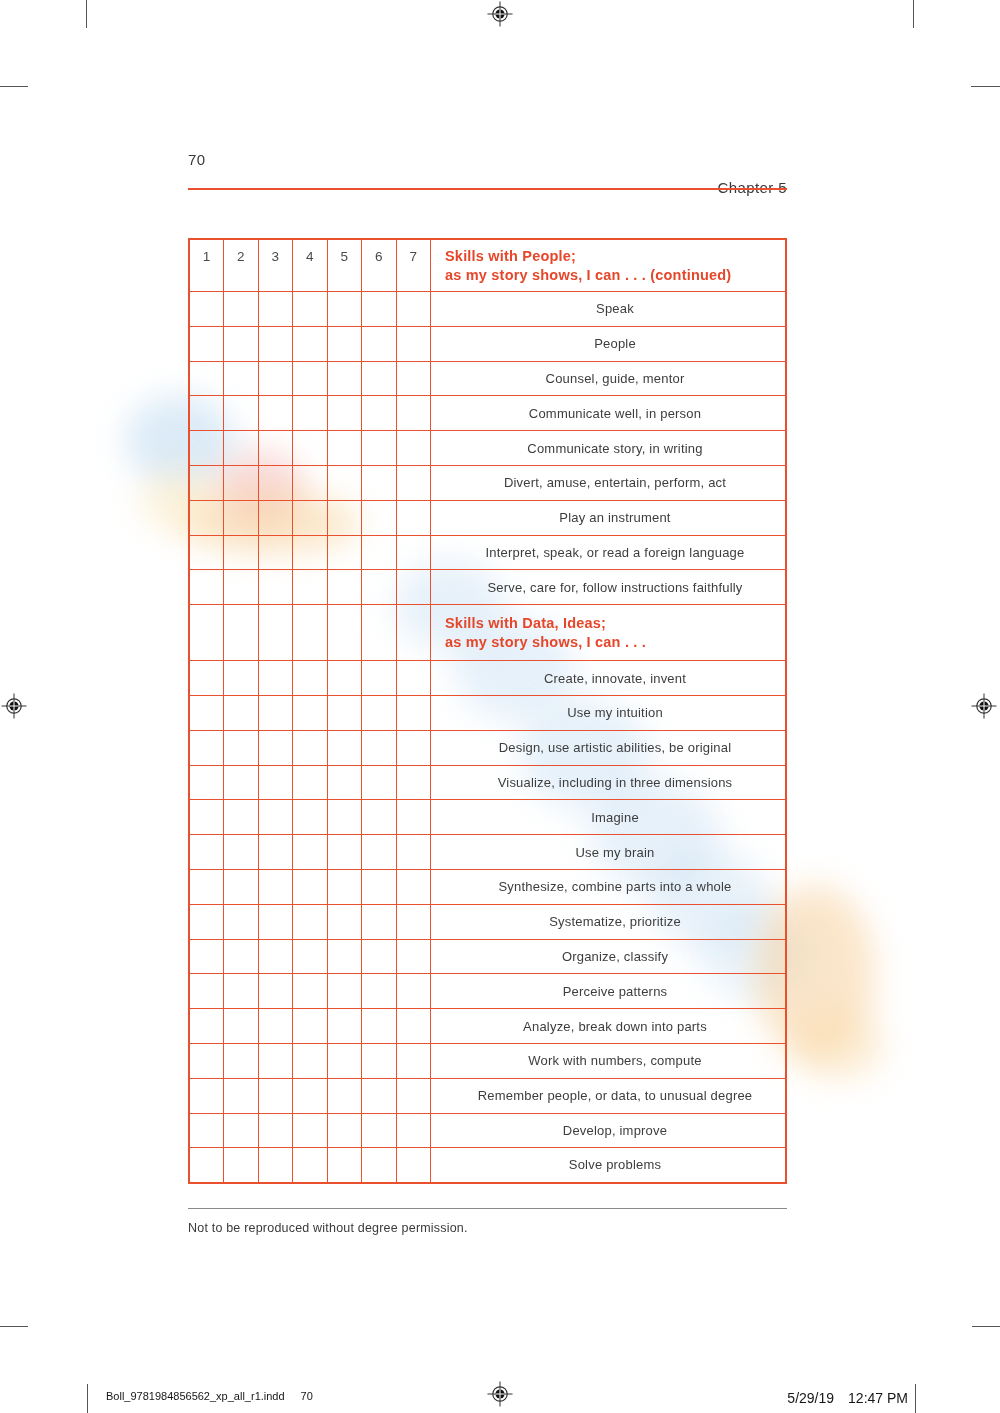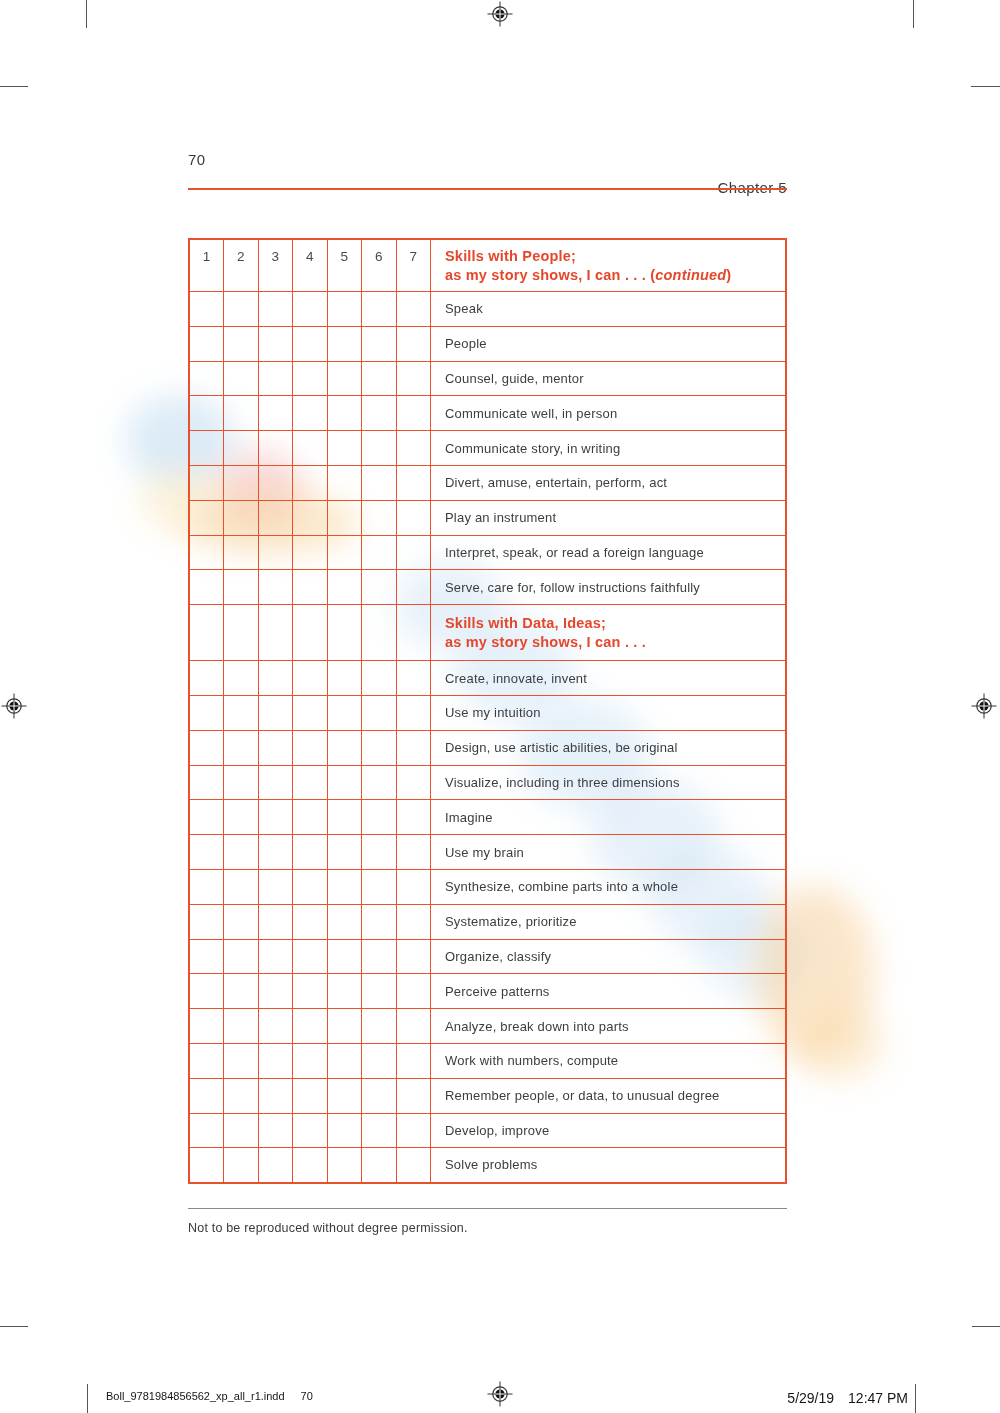--- a/index.html
+++ b/index.html
@@ -41,22 +41,22 @@
   .tbl-wrap{position:absolute;left:188px;top:238px;width:599px;}
   table.skills{border-collapse:collapse;table-layout:fixed;width:599px;border:2.5px solid var(--red);background:transparent;}
   table.skills td{border:1.5px solid var(--red);}
   td.rating{width:34.5px;}
   td.num{vertical-align:top;text-align:center;padding-top:9px;font-size:13.5px;color:#4a4a4a;}
   tr.section-header.first{height:50px;}
   tr.section-header.second{height:56px;}
   tr.data-row{height:34.8px;}
   td.skill-header{padding:7px 16px 6px 14px;vertical-align:middle;
     color:var(--red-text);font-weight:bold;font-size:14.5px;line-height:19px;letter-spacing:.2px;margin-left:6px;}
-  td.skill-header .ital{font-style:italic;text-align:right;}
-  td.skill{padding-left:14px;vertical-align:middle;font-size:13px;letter-spacing:.2px;color:var(--ink);}
+  td.skill-header .ital{text-align:right;}
+  td.skill{padding-left:14px;vertical-align:middle;font-size:13px;letter-spacing:.2px;color:var(--ink);text-align:center;}
 
   
   .caption-rule{position:absolute;left:188px;top:1208px;width:599px;height:1px;background:var(--gray-rule);}
   .caption{position:absolute;left:188px;top:1221px;font-size:12.5px;letter-spacing:.2px;color:#3a3a3a;}
 
   
   .crop{position:absolute;background:#555;z-index:2;}
   .crop.v{width:1px;}
   .crop.h{height:1px;}
   .regmark{position:absolute;z-index:2;}

